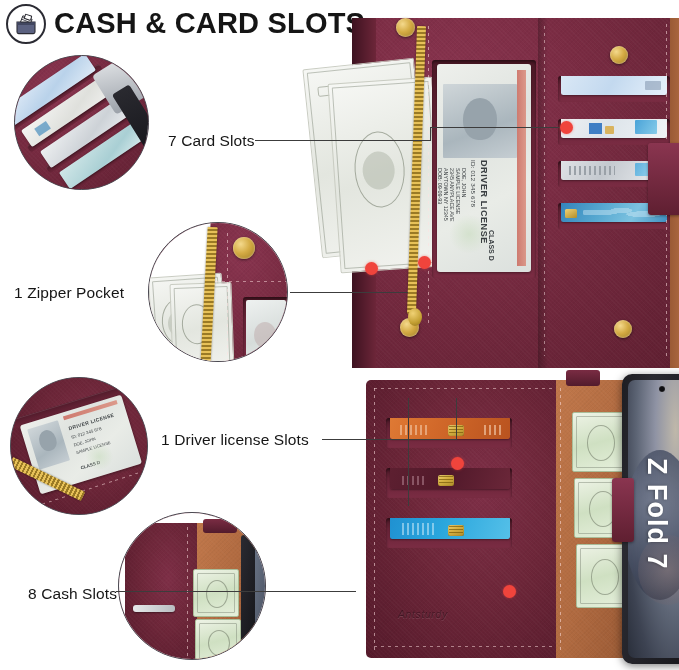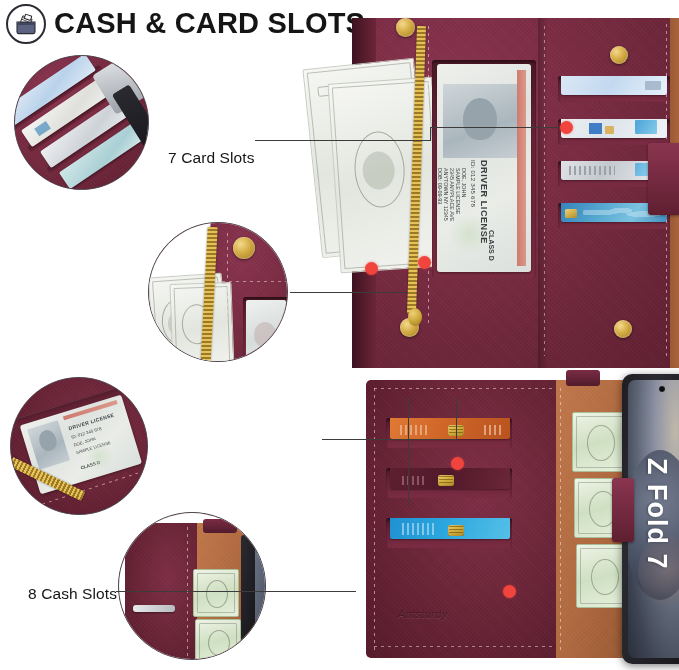--- a/index.html
+++ b/index.html
@@ -23,21 +23,21 @@
     position:absolute; left:54px; top:2px;
     font-size:29px; font-weight:bold; letter-spacing:.2px;
     color:#151515; line-height:42px; white-space:nowrap;
   }
 
   
   .callout-label {
     position:absolute; font-size:15.5px; color:#151515;
     white-space:nowrap; line-height:19px; letter-spacing:.1px;
   }
-  .lbl-cards   { left:168px; top:148px; }
+  .lbl-cards   { left:168px; top:131px; }
   .lbl-zipper  { left:14px;  top:283px; }
   .lbl-license { left:161px; top:430px; }
   .lbl-cash    { left:28px;  top:584px; }
 
   
   .leader { position:absolute; background:#3c3c3c; height:1px; }
   .ld-cards-a  { left:255px; top:140px; width:175px; }
   .ld-cards-b  { left:430px; top:127px; width:140px; }
   .ld-cards-v  { left:430px; top:127px; width:1px; height:14px; background:#3c3c3c; }
   .ld-zipper   { left:290px; top:292px; width:118px; }
@@ -542,15 +542,17 @@
   <div class="leader ld-license3"></div>
   <div class="leader ld-cash"></div>
 
   <div class="dot-marker dot-a"></div>
   <div class="dot-marker dot-b"></div>
   <div class="dot-marker dot-c"></div>
   <div class="dot-marker dot-d"></div>
   <div class="dot-marker dot-e"></div>
 
   <div class="callout-label lbl-cards">7 Card Slots</div>
+  <div class="callout-label lbl-zipper">1 Zipper Pocket</div>
+  <div class="callout-label lbl-license">1 Driver license Slots</div>
   <div class="callout-label lbl-cash">8 Cash Slots</div>
 
 </div>
 
 </body></html>

